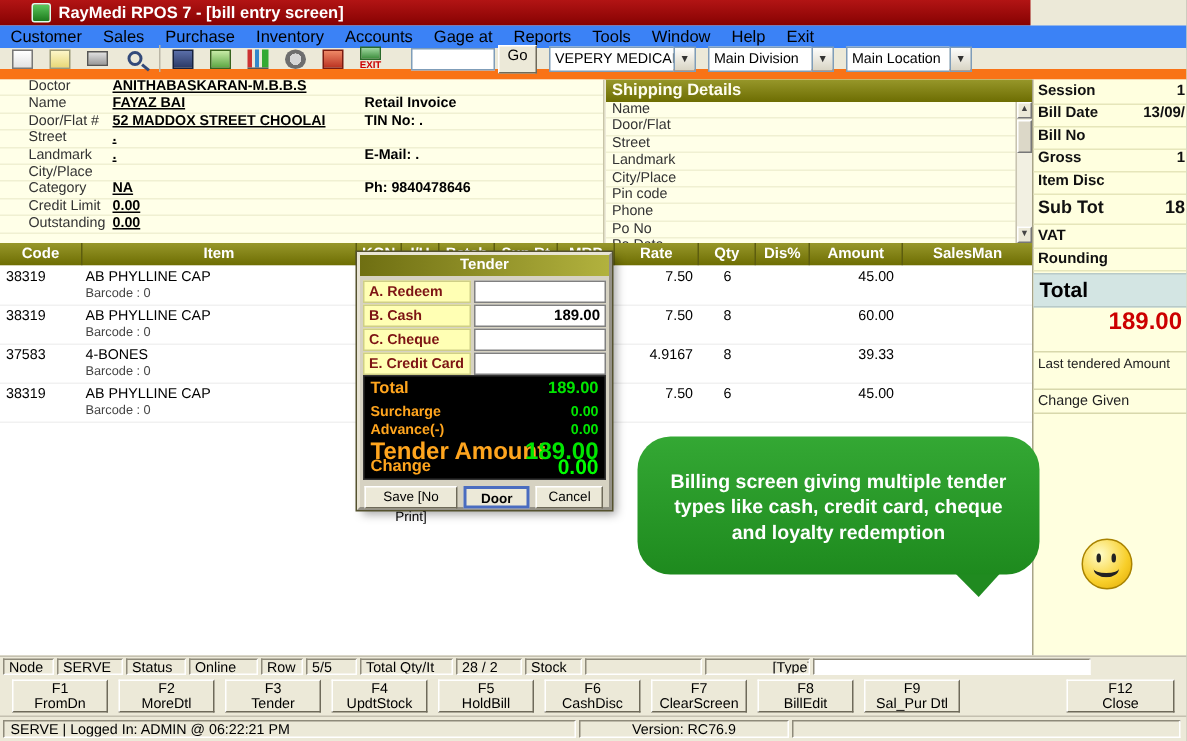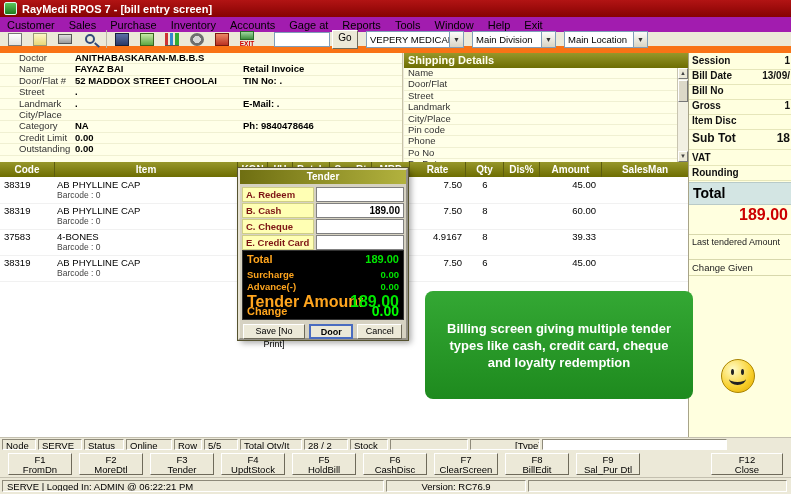--- a/index.html
+++ b/index.html
@@ -1,24 +1,24 @@
 <!DOCTYPE html>
 <html><head>
 <meta charset="utf-8">
 <style>
   html,body{margin:0;padding:0;}
   body{font-family:"Liberation Sans", sans-serif; background:#777;}
   .screen{position:relative;width:791px;height:494px;background:#ece9d8;overflow:hidden;font-size:10px;color:#000;}
 
   
-  .titlebar{position:absolute;left:0;top:0;width:791px;height:17px;background:linear-gradient(#b21414,#860202);color:#fff;display:flex;align-items:center;font-weight:bold;font-size:11px;padding-left:4px;box-sizing:border-box;}
+  .titlebar{position:absolute;left:0;top:0;width:687px;height:17px;background:linear-gradient(#b21414,#860202);color:#fff;display:flex;align-items:center;font-weight:bold;font-size:11px;padding-left:21px;box-sizing:border-box;}
   .applogo{width:11px;height:11px;background:linear-gradient(#5cc75c,#1d7a1d);border:1px solid #dfe;border-radius:2px;margin-right:5px;}
 
   
-  .menubar{position:absolute;left:0;top:17px;width:791px;height:15px;background:#a21caf;border-bottom:1px solid #d8d4c4;display:flex;align-items:center;font-size:11px;}
+  .menubar{position:absolute;left:0;top:17px;width:791px;height:15px;background:#3b82f6;border-bottom:1px solid #d8d4c4;display:flex;align-items:center;font-size:11px;}
   .menu-item{padding:0 7px;cursor:default;}
 
   
   .toolbar{position:absolute;left:0;top:32px;width:791px;height:21px;background:#ece9d8;border-bottom:7px solid #f97316;display:flex;align-items:center;padding-left:3px;box-sizing:border-box;}
   .tico{width:22px;height:20px;display:flex;flex-direction:column;align-items:center;justify-content:center;border:1px solid transparent;margin-right:1px;}
   .ic{width:14px;height:13px;box-sizing:border-box;}
   .ic-page{background:linear-gradient(#ffffff,#e2e2e2);border:1px solid #777;}
   .ic-page2{background:linear-gradient(#fdf6c8,#e8d878);border:1px solid #997;}
   .ic-print{height:10px;background:linear-gradient(#e0e0e0,#9a9a9a);border:1px solid #555;}
   .ic-search{width:10px;height:10px;border:2px solid #334a7a;border-radius:50%;position:relative;}
@@ -38,21 +38,21 @@
   .combo-arrow{width:15px;background:linear-gradient(#fdfdfb,#d8d4c4);border:1px solid #7f9db9;font-size:7px;line-height:15px;text-align:center;color:#333;box-sizing:border-box;}
   .w-store{width:83px;} .w-div{width:69px;} .w-loc{width:69px;}
 
   
   .panel-header{height:15px;background:linear-gradient(#97972a,#6d6d02);color:#fffef0;font-weight:bold;font-size:11px;line-height:15px;padding-left:4px;box-sizing:border-box;}
   .cust-panel{position:absolute;left:0;top:53px;width:403px;height:109px;background:#ffffe8;border-right:1px solid #c8c4a8;box-sizing:border-box;}
   .ship-panel{position:absolute;left:404px;top:53px;width:284px;height:109px;background:#ffffe8;box-sizing:border-box;}
   .f-row{position:relative;height:10.4px;line-height:10.4px;font-size:9.5px;border-bottom:1px solid #f0f0d2;white-space:nowrap;}
   .f-label{display:inline-block;width:56px;padding-left:19px;color:#333;vertical-align:top;}
   .f-label2{display:inline-block;width:52px;padding-left:4px;color:#333;vertical-align:top;}
-  .f-value{font-weight:bold;color:#000;}
+  .f-value{font-weight:bold;color:#000;text-decoration:underline;}
   .f-extra{position:absolute;left:243px;top:0;font-weight:bold;color:#000;}
   .scrollbar{position:absolute;right:0;top:15px;width:11px;height:94px;background:#f2f0e2;border-left:1px solid #c8c4b0;box-sizing:border-box;}
   .scroll-btn{height:11px;background:#ece9d8;border:1px solid;border-color:#fff #777 #777 #fff;font-size:6px;text-align:center;line-height:9px;color:#444;box-sizing:border-box;}
   .scroll-thumb{height:22px;margin-top:1px;background:#dcd8c8;border:1px solid;border-color:#fff #777 #777 #fff;box-sizing:border-box;}
 
   
   .sidebar{position:absolute;left:688px;top:53px;width:103px;height:384px;background:#ffffdf;border-left:1px solid #a8a488;box-sizing:border-box;}
   .sb-line{position:absolute;left:0;width:102px;border-bottom:1px solid #e6e6ba;box-sizing:border-box;}
   .sb-lab{position:absolute;left:3px;top:0;font-weight:bold;color:#111;}
   .sb-val{position:absolute;right:1px;top:0;font-weight:bold;color:#111;white-space:nowrap;}
@@ -82,21 +82,21 @@
   .t-finp{position:absolute;left:74px;top:0;width:88px;height:15px;background:#fff;border:1px solid #808080;font-weight:bold;font-size:10px;line-height:13px;text-align:right;padding-right:3px;box-sizing:border-box;}
   .t-black{position:absolute;left:2px;top:80px;width:162px;height:70px;background:#000;border:1px solid #333;box-sizing:border-box;}
   .t-brow{position:absolute;left:0;width:160px;}
   .t-blab{position:absolute;left:4px;top:0;color:#ffa51e;font-weight:bold;}
   .t-bval{position:absolute;right:4px;top:0;color:#00e600;font-weight:bold;}
   .t-buttons{position:absolute;left:0;top:152px;width:166px;height:18px;display:flex;align-items:center;padding-left:3px;box-sizing:border-box;}
   .t-btn{height:15px;background:#ece9d8;border:1px solid;border-color:#fff #6e6a5a #6e6a5a #fff;font-size:9px;line-height:13px;text-align:center;margin-right:4px;box-sizing:border-box;}
   .t-btn.save{border:2px solid #4a6cc0;font-weight:bold;}
 
   
-  .bubble{position:absolute;left:425px;top:291px;width:268px;height:108px;background:linear-gradient(#34a834,#1e8a1e);border-radius:8px;color:#fff;font-weight:bold;font-size:13px;line-height:17px;text-align:center;display:flex;align-items:center;justify-content:center;padding:6px 12px;box-sizing:border-box;z-index:60;}
+  .bubble{position:absolute;left:425px;top:291px;width:268px;height:92px;background:linear-gradient(#34a834,#1e8a1e);border-radius:22px;color:#fff;font-weight:bold;font-size:13px;line-height:17px;text-align:center;display:flex;align-items:center;justify-content:center;padding:6px 12px;box-sizing:border-box;z-index:60;}
   .bubble-tail{position:absolute;left:636px;top:370px;width:0;height:0;border-top:24px solid #208a20;border-left:12px solid transparent;border-right:42px solid transparent;transform:rotate(-18deg);z-index:59;}
   .smiley{position:absolute;left:721px;top:359px;width:32px;height:32px;border-radius:50%;background:radial-gradient(circle at 35% 30%,#fffcc8,#f8cf2a 60%,#dfa600);border:1px solid #a98300;z-index:61;}
   .smiley .eye{position:absolute;top:9px;width:3px;height:6px;background:#222;border-radius:50%;}
   .smiley .eye.l{left:9px;} .smiley .eye.r{left:19px;}
   .smiley .mouth{position:absolute;left:7px;top:13px;width:17px;height:12px;border-bottom:3px solid #222;border-radius:50%;box-sizing:border-box;}
 
   
   .statusbar{position:absolute;left:0;top:437px;width:791px;height:14px;background:#ece9d8;border-top:1px solid #c4c0b0;display:flex;align-items:center;padding-left:2px;box-sizing:border-box;}
   .sb-cell{height:11px;line-height:11px;font-size:9.5px;padding:0 3px;margin-right:2px;background:#ece9d8;border:1px solid;border-color:#8e8a7a #fff #fff #8e8a7a;box-sizing:border-box;white-space:nowrap;overflow:hidden;}
   .sb-white{background:#fff;}

